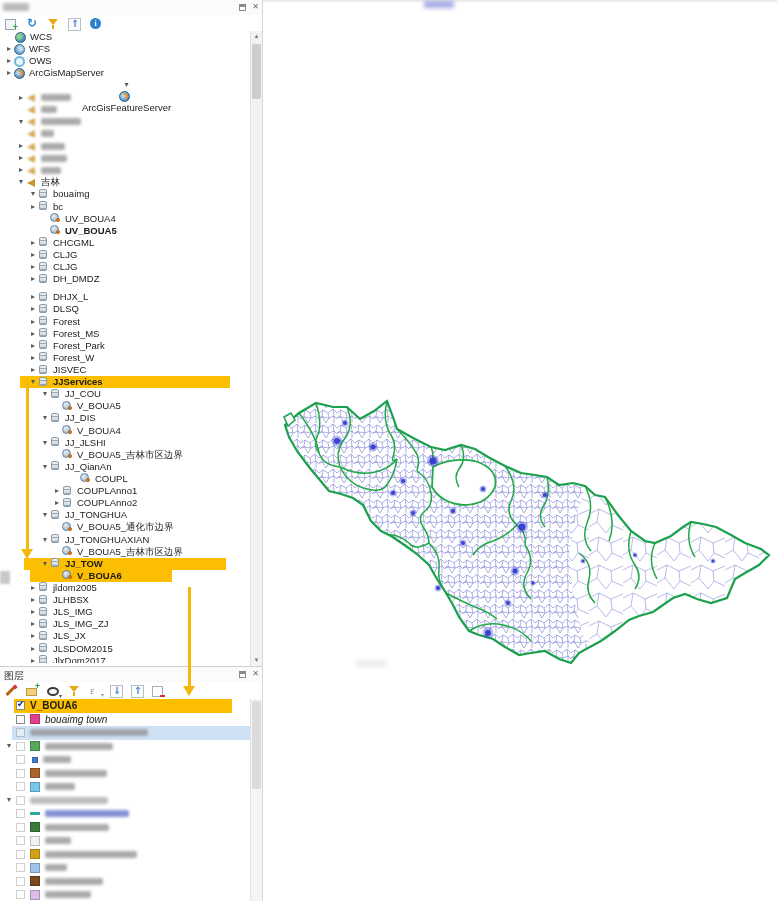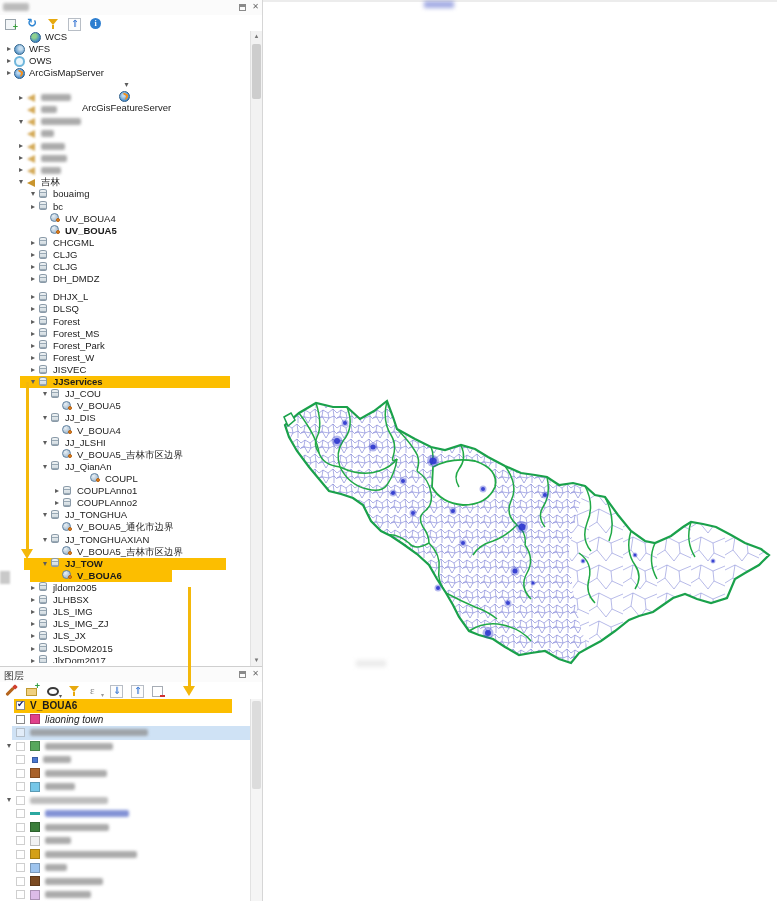--- a/index.html
+++ b/index.html
@@ -126,21 +126,21 @@
     <div class="tbar">
 
     <span class="tbi tb-addlayers"></span>
         <span class="tbi tb-refresh"></span>
         <span class="tbi ic-funnel"></span>
         <span class="tbi ic-box tb-collapse"></span>
         <span class="tbi tb-info"></span>
       </div>
     <div class="tree">
 
-    <div class="trow" style="padding-left: 20px;">
+    <div class="trow" style="padding-left: 5px;">
           <span class="exp"></span>
           <span class="tico globe-wcs"></span>
           <span class="tlabel">WCS</span>
         </div>
         <div class="trow" style="padding-left: 4px; text-align: right;">
           <span class="exp exp-collapsed"></span>
           <span class="tico globe-wfs"></span>
           <span class="tlabel">WFS</span>
         </div>
         <div class="trow" style="padding-left: 4px;">
@@ -307,21 +307,21 @@
         <div class="trow" style="padding-left: 52px;">
           <span class="exp"></span>
           <span class="tico layer"></span>
           <span class="tlabel">V_BOUA5_吉林市区边界</span>
         </div>
         <div class="trow" style="padding-left: 40px;">
           <span class="exp exp-expanded"></span>
           <span class="tico dataset"></span>
           <span class="tlabel">JJ_QianAn</span>
         </div>
-        <div class="trow" style="padding-left: 80px;">
+        <div class="trow" style="padding-left: 52px; margin-left: 18px;">
           <span class="exp"></span>
           <span class="tico layer"></span>
           <span class="tlabel">COUPL</span>
         </div>
         <div class="trow" style="padding-left: 52px;">
           <span class="exp exp-collapsed"></span>
           <span class="tico dataset"></span>
           <span class="tlabel">COUPLAnno1</span>
         </div>
         <div class="trow" style="padding-left: 52px;">
@@ -429,21 +429,21 @@
           <span class="exp"></span>
           <span class="lchk checked"></span>
 
           <span class="llabel" style="font-weight: bold;">V_BOUA6</span>
         <span class="hlbar" style="left: 14px; width: 218px; background: rgb(252, 190, 0);"></span>
         </div>
         <div class="lrow">
           <span class="exp"></span>
           <span class="lchk unchecked"></span>
           <span class="lsw" style="background: rgb(224, 65, 140);"></span>
-          <span class="llabel italic">liaoning town</span>
+          <span class="llabel italic">bouaimg town</span>
         </div>
         <div class="lrow hl">
           <span class="exp"></span>
           <span class="lchk faint"></span>
 
           <span class="llabel smudge" style="width: 118px;"></span>
         <span class="hlbar" style="left: 12px; width: 238px; background: rgb(207, 226, 245);"></span>
         </div>
         <div class="lrow">
           <span class="exp exp-expanded"></span>

